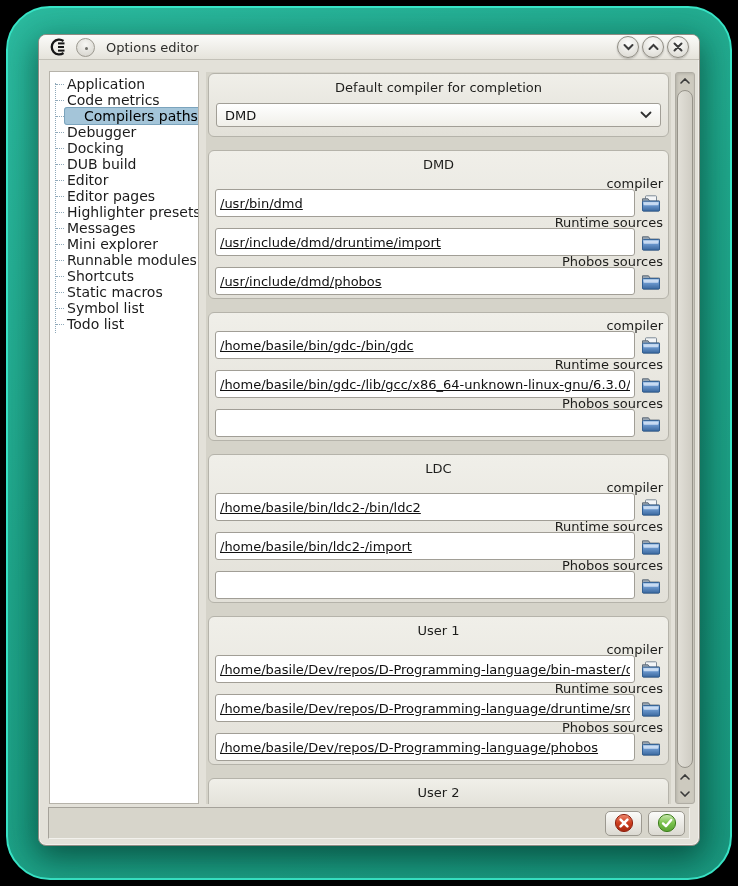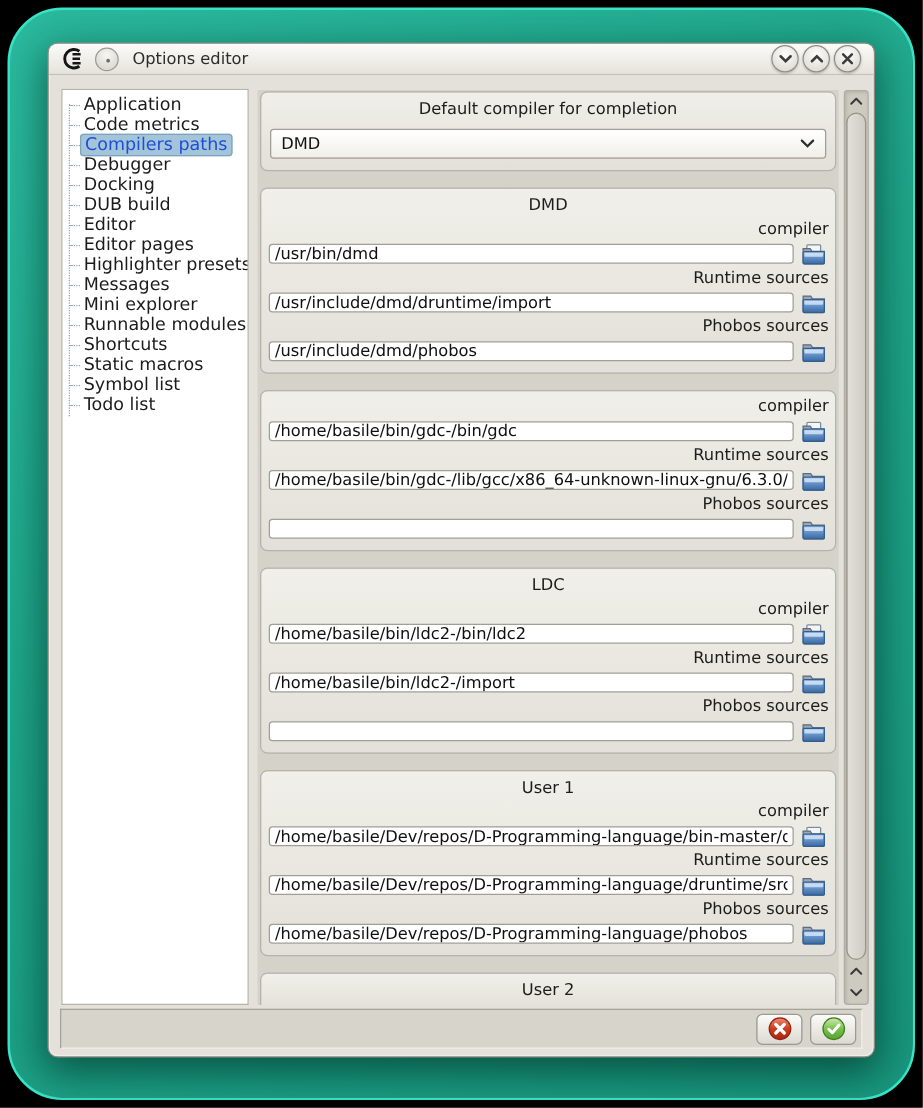--- a/index.html
+++ b/index.html
@@ -50,40 +50,40 @@
   .sidebar {
     position:absolute; left:10px; top:3px; width:150px; bottom:41px;
     background:#fff; border:1px solid #b6b3aa;
     padding-top:4px; overflow:hidden;
   }
   .tree-vline { position:absolute; left:5px; top:11px; height:250px; border-left:1px dotted #8fa9ba; }
   .tree-item { height:16px; line-height:16px; font-size:14px; color:#1b1b1b; padding-left:17px; position:relative; white-space:nowrap; }
   .tree-item::before { content:''; position:absolute; left:6px; top:8px; width:8px; border-top:1px dotted #8fa9ba; }
   .tree-item.selected > span {
     background:#a4c5d9; border:1px solid #7ba4bd; border-radius:3px;
-    padding:0 3px; margin-left:-3px; color:#1d4ed8;
+    padding:0 19px; margin-left:-3px; color:#000000;
   }
 
   .main {
     position:absolute; left:167px; top:4px; width:465px; bottom:41px;
     background:#d5d3c9; overflow:hidden;
   }
   .group {
     margin:1px 2px 13px 2px;
     background:linear-gradient(#f0efe9,#e2e0d8);
     border:1px solid #b5b3aa; border-radius:6px;
     padding:4px 5px 6px 5px;
   }
   .group-title { height:20px; line-height:20px; text-align:center; font-size:13px; color:#1d1d1b; }
   .row-label  { height:17px; line-height:17px; text-align:right; font-size:13px; color:#1d1d1b; }
   .field-row  { height:22px; display:flex; align-items:center; gap:5px; padding:0 1px; }
   .path-input {
-    flex:1; height:16px; border:1px solid #a19e96; border-radius:3px;
+    flex:1; height:28px; border:1px solid #a19e96; border-radius:3px;
     background:#fff; font:13px "DejaVu Sans","Liberation Sans",sans-serif;
-    color:#101010; padding:0 4px; outline:none;
+    color:#101010; padding:0 4px; outline:none;text-decoration:underline;
   }
   .icon-btn { width:22px; height:19px; border:none; background:transparent; padding:0; display:flex; align-items:center; justify-content:center; cursor:pointer; }
 
   .combo {
     height:24px; margin:5px 2px 5px 2px;
     background:linear-gradient(#ffffff,#f0efe9);
     border:1px solid #a19e96; border-radius:3px;
     display:flex; align-items:center; padding:0 8px;
     font-size:13px; color:#111;
   }

